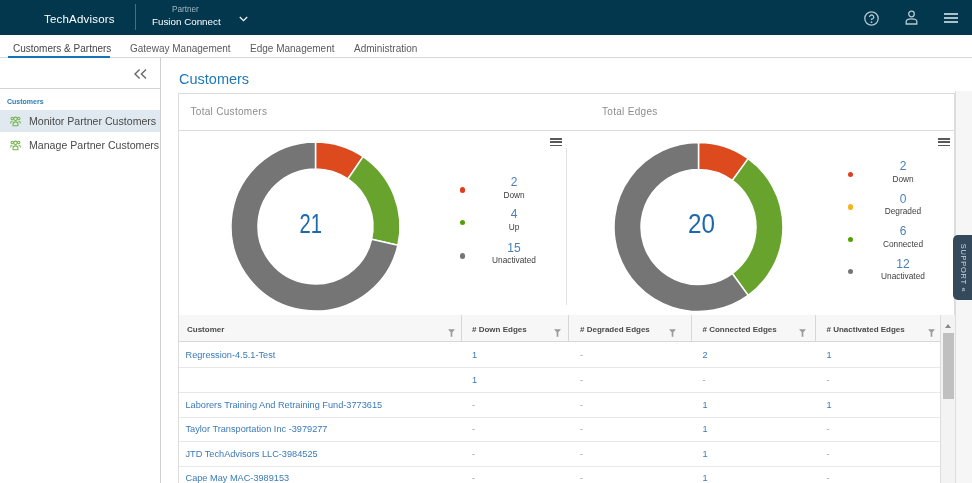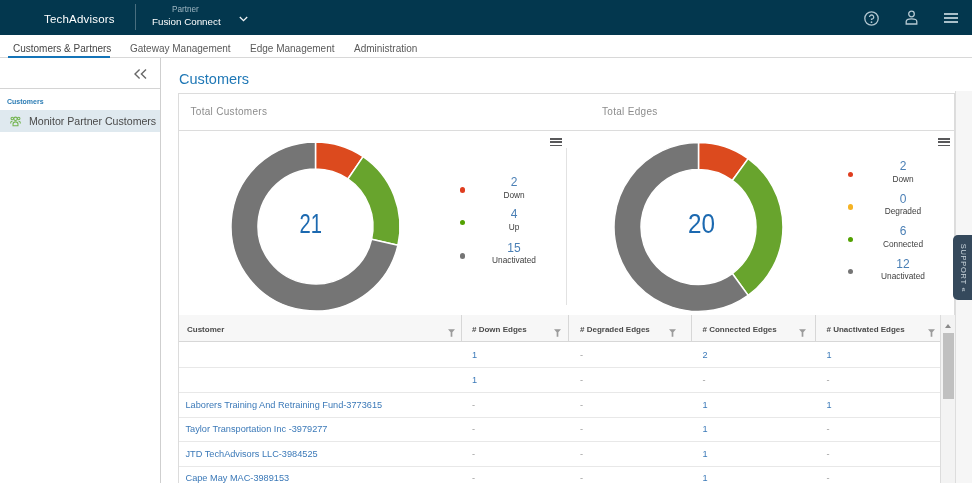--- a/index.html
+++ b/index.html
@@ -105,20 +105,31 @@
     <svg width="11" height="11" viewBox="0 0 12 12" fill="none" stroke="#74b450" stroke-width="1.15">
         <circle cx="2.5" cy="2.7" r="1.35"></circle>
         <circle cx="9.5" cy="2.7" r="1.35"></circle>
         <circle cx="6" cy="3.1" r="1.85"></circle>
         <path d="M0.7 8.3 V7.7 Q0.7 5.7 2.7 5.7"></path>
         <path d="M11.3 8.3 V7.7 Q11.3 5.7 9.3 5.7"></path>
         <path d="M3.3 10.7 V8.7 Q3.3 6.4 6 6.4 Q8.7 6.4 8.7 8.7 V10.7 Z"></path>
       </svg>
     <span class="txt">Monitor Partner Customers</span>
   </div>
+  <div class="sitem" id="sitem2">
+    <svg width="11" height="11" viewBox="0 0 12 12" fill="none" stroke="#74b450" stroke-width="1.15">
+        <circle cx="2.5" cy="2.7" r="1.35"></circle>
+        <circle cx="9.5" cy="2.7" r="1.35"></circle>
+        <circle cx="6" cy="3.1" r="1.85"></circle>
+        <path d="M0.7 8.3 V7.7 Q0.7 5.7 2.7 5.7"></path>
+        <path d="M11.3 8.3 V7.7 Q11.3 5.7 9.3 5.7"></path>
+        <path d="M3.3 10.7 V8.7 Q3.3 6.4 6 6.4 Q8.7 6.4 8.7 8.7 V10.7 Z"></path>
+      </svg>
+    <span class="txt">Manage Partner Customers</span>
+  </div>
 </div>
 
 <div id="main">
   <div id="graystrip"></div>
   <div id="pagetitle">Customers</div>
   <div id="card">
     <div id="cardhead">
       <div class="cardtitle" id="ct1">Total Customers</div>
       <div class="cardtitle" id="ct2">Total Edges</div>
     </div>
@@ -177,20 +188,21 @@
       <div class="th" style="left:293px"># Down Edges</div>
       <div class="th" style="left:401px"># Degraded Edges</div>
       <div class="th" style="left:523.5px"># Connected Edges</div>
       <div class="th" style="left:647.5px"># Unactivated Edges</div>
       <div class="thsep" style="left:281.5px"></div>
       <div class="thsep" style="left:389px"></div>
       <div class="thsep" style="left:511.5px"></div>
       <div class="thsep" style="left:635.5px"></div>
     </div>
     <div class="row" style="top:28px">
+      <span class="c" style="left:6.5px">Regression-4.5.1-Test</span>
       <span class="c" style="left:293px">1</span>
       <span class="c dash" style="left:401px">-</span>
       <span class="c" style="left:523.5px">2</span>
       <span class="c" style="left:647.5px">1</span>
     </div>
     <div class="row" style="top:53px">
       <span class="c" style="left:293px">1</span>
       <span class="c dash" style="left:401px">-</span>
       <span class="c dash" style="left:523.5px">-</span>
       <span class="c dash" style="left:647.5px">-</span>

